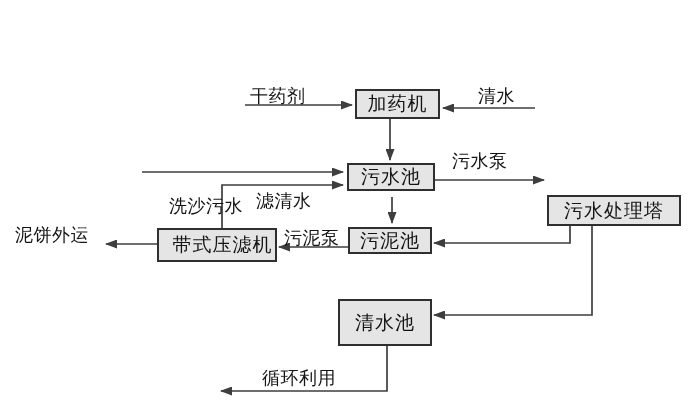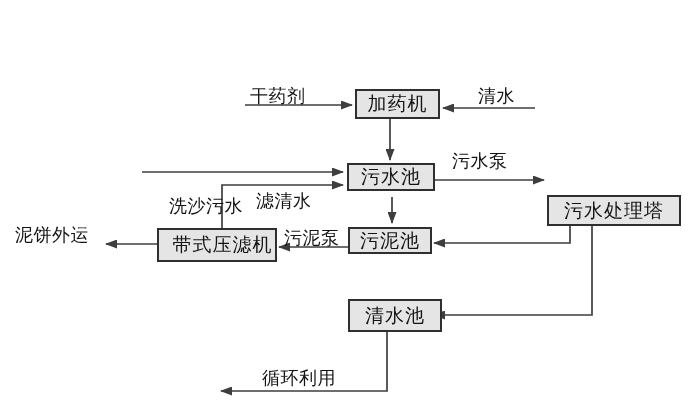--- a/index.html
+++ b/index.html
@@ -76,21 +76,21 @@
     <path class="connector" d="M157,244 H106"></path>
     <path class="connector" d="M592,197 V315 H434"></path>
     <path class="connector" d="M387,332 V391 H221"></path>
   </svg>
 
   <div class="node" style="left:355px; top:89px; width:85px; height:30px;">加药机</div>
   <div class="node" style="left:347px; top:163px; width:88px; height:28px;">污水池</div>
   <div class="node" style="left:547px; top:166px; width:134px; height:31px;margin-top:29px;">污水处理塔</div>
   <div class="node" style="left:157px; top:228px; width:120px; height:34px;padding-left:11px;">带式压滤机</div>
   <div class="node" style="left:348px; top:227px; width:84px; height:27px;">污泥池</div>
-  <div class="node" style="left:348px; top:299px; width:94px; height:33px;">清水池</div>
+  <div class="node" style="left:338px; top:299px; width:94px; height:47px;">清水池</div>
 
   <div class="flabel" style="left:250px; top:84px;">干药剂</div>
   <div class="flabel" style="left:478px; top:84px;">清水</div>
   <div class="flabel" style="left:169px; top:153px;margin-top:41px;">洗沙污水</div>
   <div class="flabel" style="left:452px; top:149px;">污水泵</div>
   <div class="flabel" style="left:256px; top:189px;">滤清水</div>
   <div class="flabel" style="left:15px; top:223px;">泥饼外运</div>
   <div class="flabel" style="left:284px; top:226px;">污泥泵</div>
   <div class="flabel" style="left:262px; top:366px;">循环利用</div>
 

